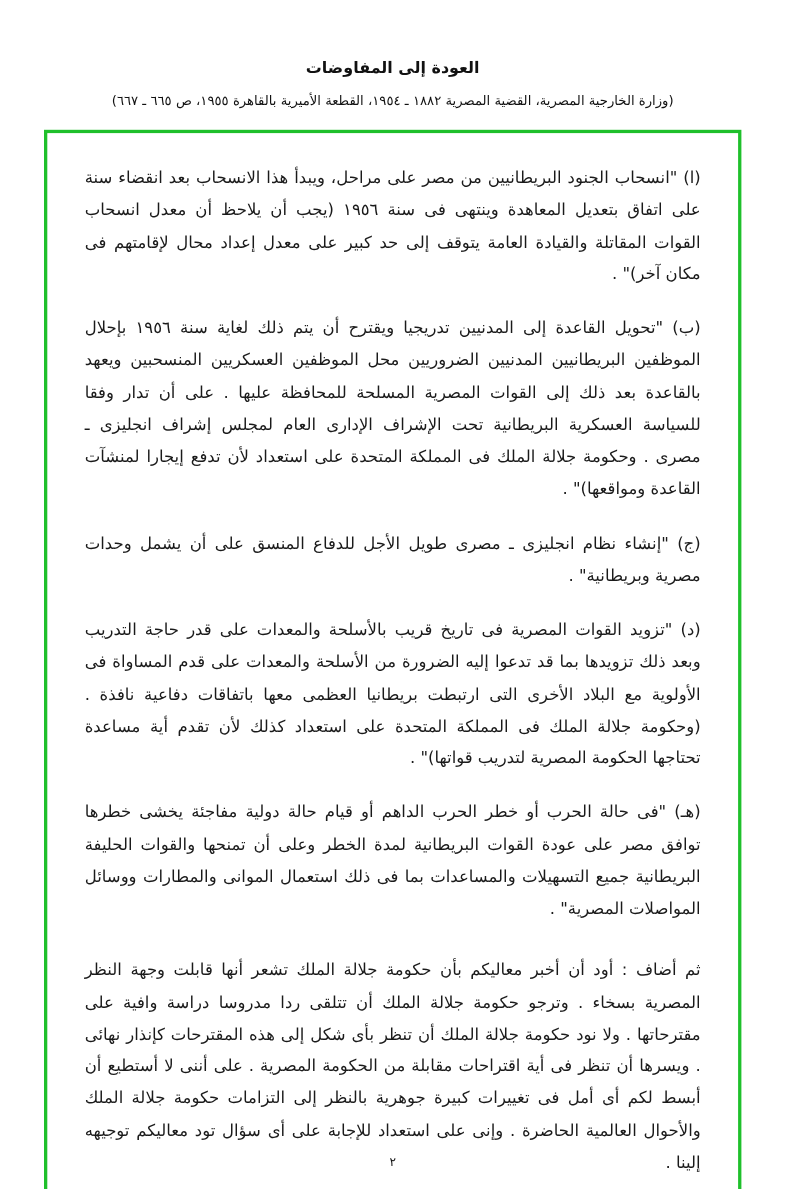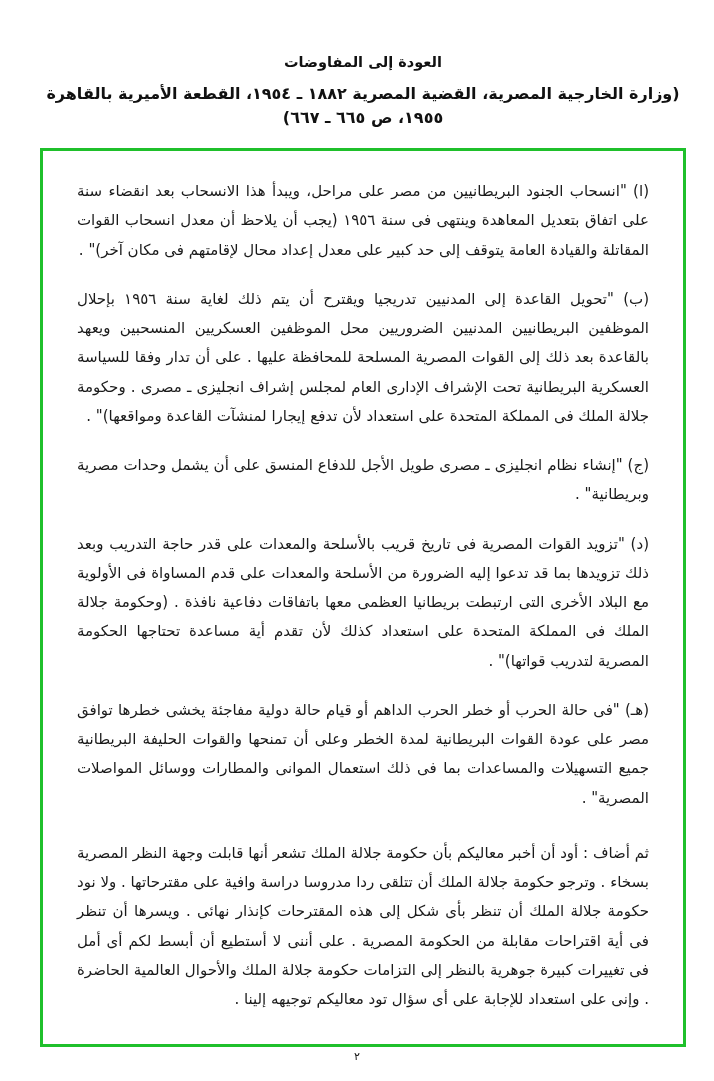--- a/index.html
+++ b/index.html
@@ -12,43 +12,43 @@
     height: 1081px;
     position: relative;
     font-family: "DejaVu Sans", sans-serif;
     color: #111111;
     overflow: hidden;
   }
   .page {
     width: 714px;
     height: 1081px;
     box-sizing: border-box;
-    padding: 48px 22px 0 34px;
+    padding: 48px 34px 0 34px;
     position: relative;
   }
   .doc-title {
     text-align: center;
     font-size: 14.5px;
     font-weight: bold;
     letter-spacing: 0.3px;
     margin: 6px 0 12px 0;
     direction: rtl;
   }
   .doc-subtitle {
     text-align: center;
     font-size: 13px;
     font-weight: bold;
     margin: 0 0 7px 0;
     direction: rtl;
     line-height: 1.5;
   }
   .doc-source {
     text-align: center;
-    font-size: 16px;
-    font-weight: bold;
+    font-size: 12px;
+    font-weight: normal;
     margin: 0 0 18px 0;
     direction: rtl;
     line-height: 1.5;
   }
   .framed {
     border: 3px solid #1fc02b;
     box-sizing: border-box;
     margin: 0 6px;
     padding: 26px 34px 30px 34px;
     min-height: 860px;

